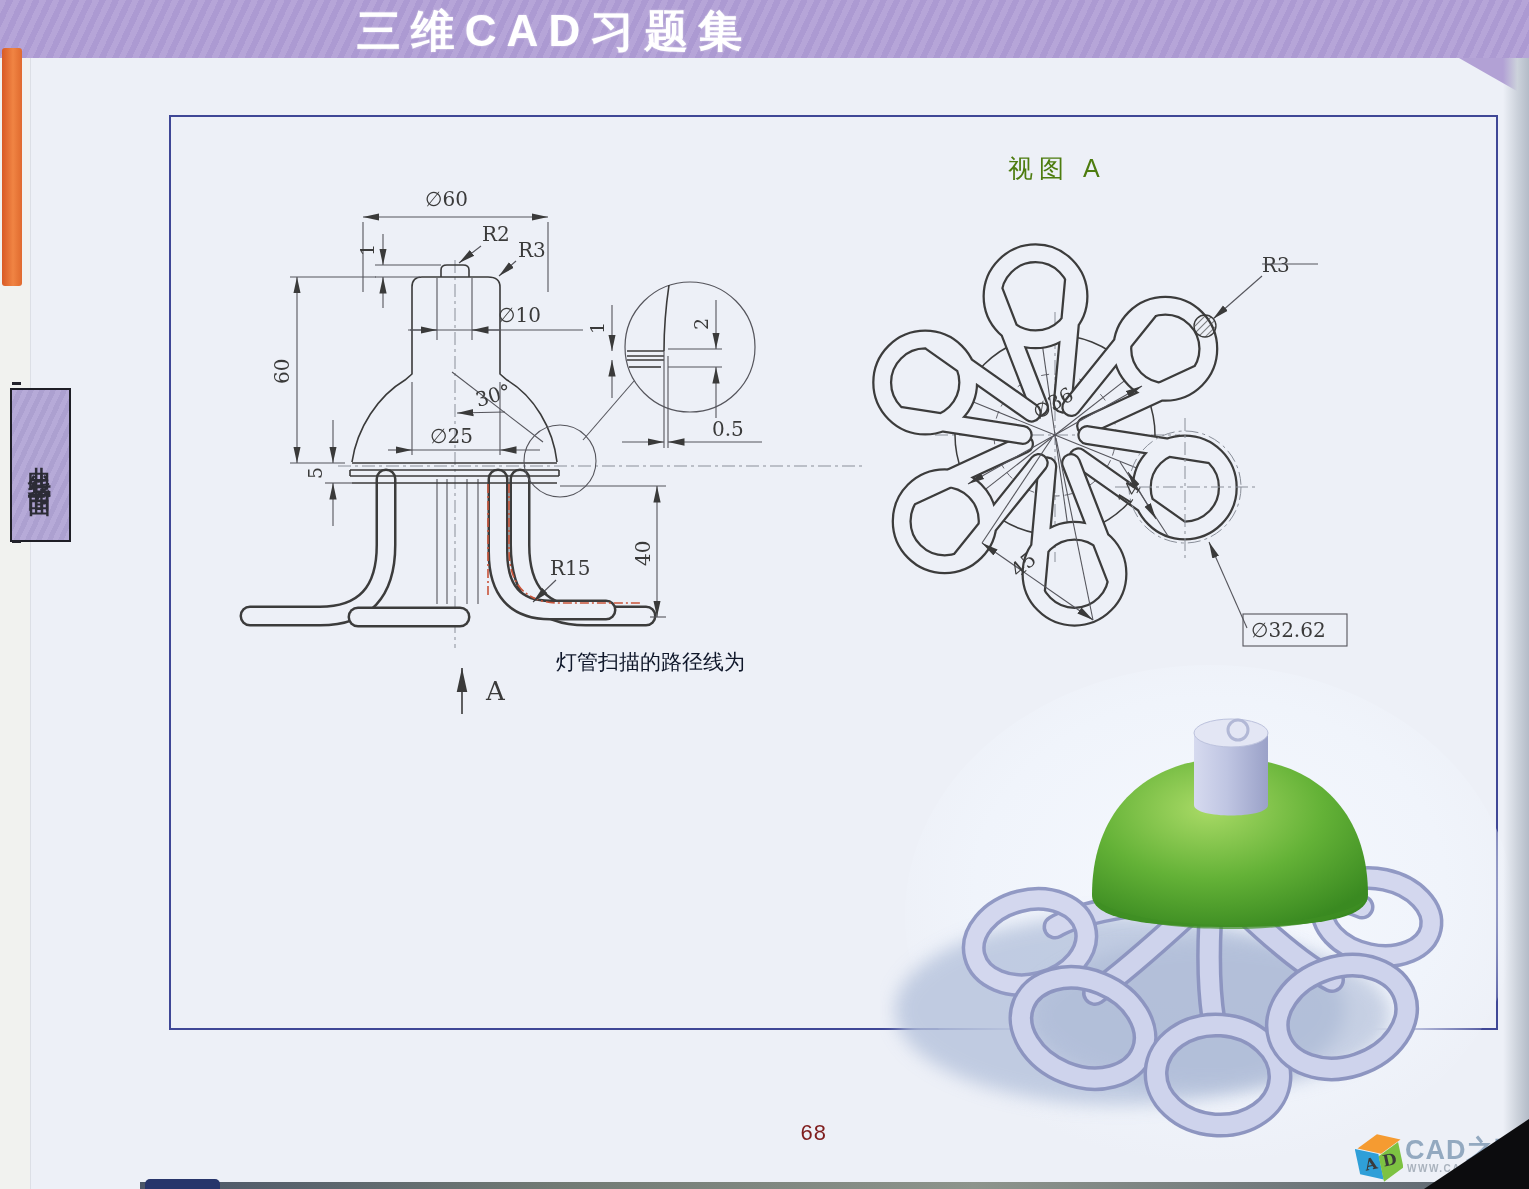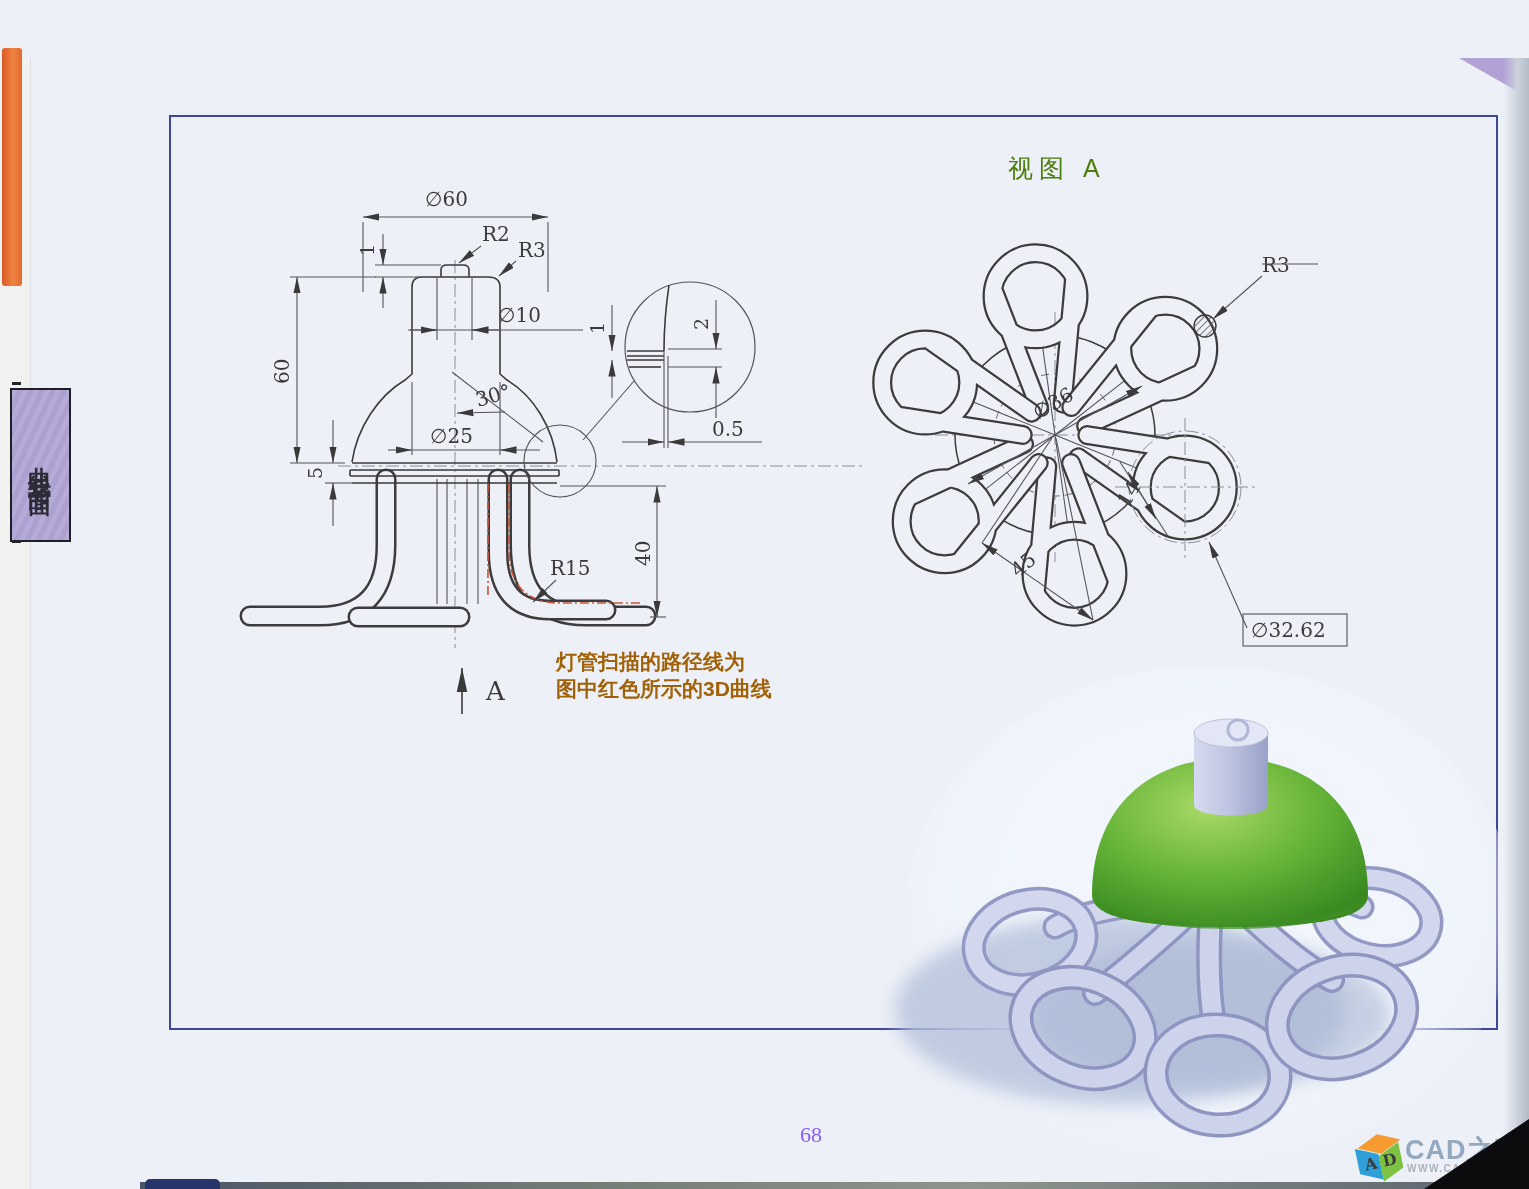--- a/index.html
+++ b/index.html
@@ -32,25 +32,25 @@
   .thin{stroke:#55555c;stroke-width:1.1;fill:none;}
   .med{stroke:#3a3a3a;stroke-width:1.6;fill:none;}
   .cl{stroke:#8a8f99;stroke-width:1;fill:none;stroke-dasharray:13 4 3 4;}
   .red{stroke:#c9543a;stroke-width:1.6;fill:none;stroke-dasharray:9 3 2 3;}
   .tk{stroke:#3c3c3c;stroke-width:21;fill:none;stroke-linecap:round;}
   .tb{stroke:#edf0f7;stroke-width:16;fill:none;stroke-linecap:round;}
   .tk2{stroke:#3c3c3c;stroke-width:20;fill:none;stroke-linecap:round;}
   .tb2{stroke:#edf0f7;stroke-width:15.5;fill:none;stroke-linecap:round;}
   
   #note{position:absolute;left:556px;top:648px;width:270px;font-size:21px;line-height:27px;
-        color:#a16207;font-family:sans-serif;font-weight:bold;}
+        color:#0f172a;font-family:sans-serif;}
   #viewlabel{position:absolute;left:1008px;top:152px;font-size:25px;letter-spacing:6px;
         color:#4d7c0f;font-family:sans-serif;}
-  #pagenum{position:absolute;left:800px;top:1122px;font-size:22px;color:#8b5cf6;
-        font-family:Liberation Serif, serif;}
+  #pagenum{position:absolute;left:800px;top:1122px;font-size:22px;color:#7f1d1d;
+        font-family:Liberation Mono, monospace;}
   
   #render{position:absolute;left:880px;top:655px;}
   
   #logo{position:absolute;left:1355px;top:1132px;width:170px;height:52px;}
   #logo .ltext{position:absolute;left:50px;top:0;font-size:27px;font-weight:700;color:#93a9c0;
         font-family:sans-serif;letter-spacing:1px;}
   #logo .lurl{position:absolute;left:52px;top:31px;font-size:10px;font-weight:700;color:#a9b2bd;
         letter-spacing:1.5px;font-family:"Liberation Sans",sans-serif;}
   
   #bottom-strip{position:absolute;left:140px;right:0;bottom:0;height:7px;
@@ -327,36 +327,38 @@
     <path d="M215,245 C240,263 300,270 350,270 C400,270 460,263 485,245
              C478,262 420,274 350,274 C280,274 222,262 215,245 Z" fill="#3f8f24" opacity="0.7"></path>
 
     <g>
       <path d="M314,78 L314,150 C314,164 388,164 388,150 L388,78 Z" fill="url(#capG)"></path>
       <ellipse cx="351" cy="78" rx="37" ry="14" fill="#e3e6f4" stroke="#bcc2dd" stroke-width="1"></ellipse>
       <circle cx="358" cy="75" r="10" fill="none" stroke="#b2b8d6" stroke-width="3"></circle>
     </g>
   </svg>
 
+  <div id="header">
+    <div class="title">三维CAD习题集</div>
+  </div>
   <div id="hdr-wedge"></div>
   <div id="left-edge"></div>
   <div id="left-line"></div>
   <div id="orange-strip"></div>
 
   <div id="side-tab">
     <div class="vtext">曲线与曲面</div>
   </div>
   <div class="tickmark" style="left:12px;top:382px;width:9px;height:3px"></div>
   <div class="tickmark" style="left:12px;top:540px;width:9px;height:3px"></div>
 
   <div id="viewlabel">视图 A</div>
 
   <div id="note">
     <div>灯管扫描的路径线为</div>
-    <div>图中红色所示的3D曲线</div>
   </div>
 
   <div id="pagenum">68</div>
 
   <div id="logo">
     <svg width="48" height="50" viewBox="0 0 48 50">
       <polygon points="24,2 46,12 24,22 2,12" fill="#f59b31" transform="rotate(-12 24 12)"></polygon>
       <polygon points="2,12 24,22 24,48 2,38" fill="#2f9fd8" transform="rotate(-12 24 25)"></polygon>
       <polygon points="46,12 24,22 24,48 46,38" fill="#7dc242" transform="rotate(-12 35 25)"></polygon>
       <text x="10" y="38" font-size="16" fill="#ffffff" font-family="Liberation Sans,sans-serif" font-weight="bold" transform="rotate(-12 14 34)">A</text>

